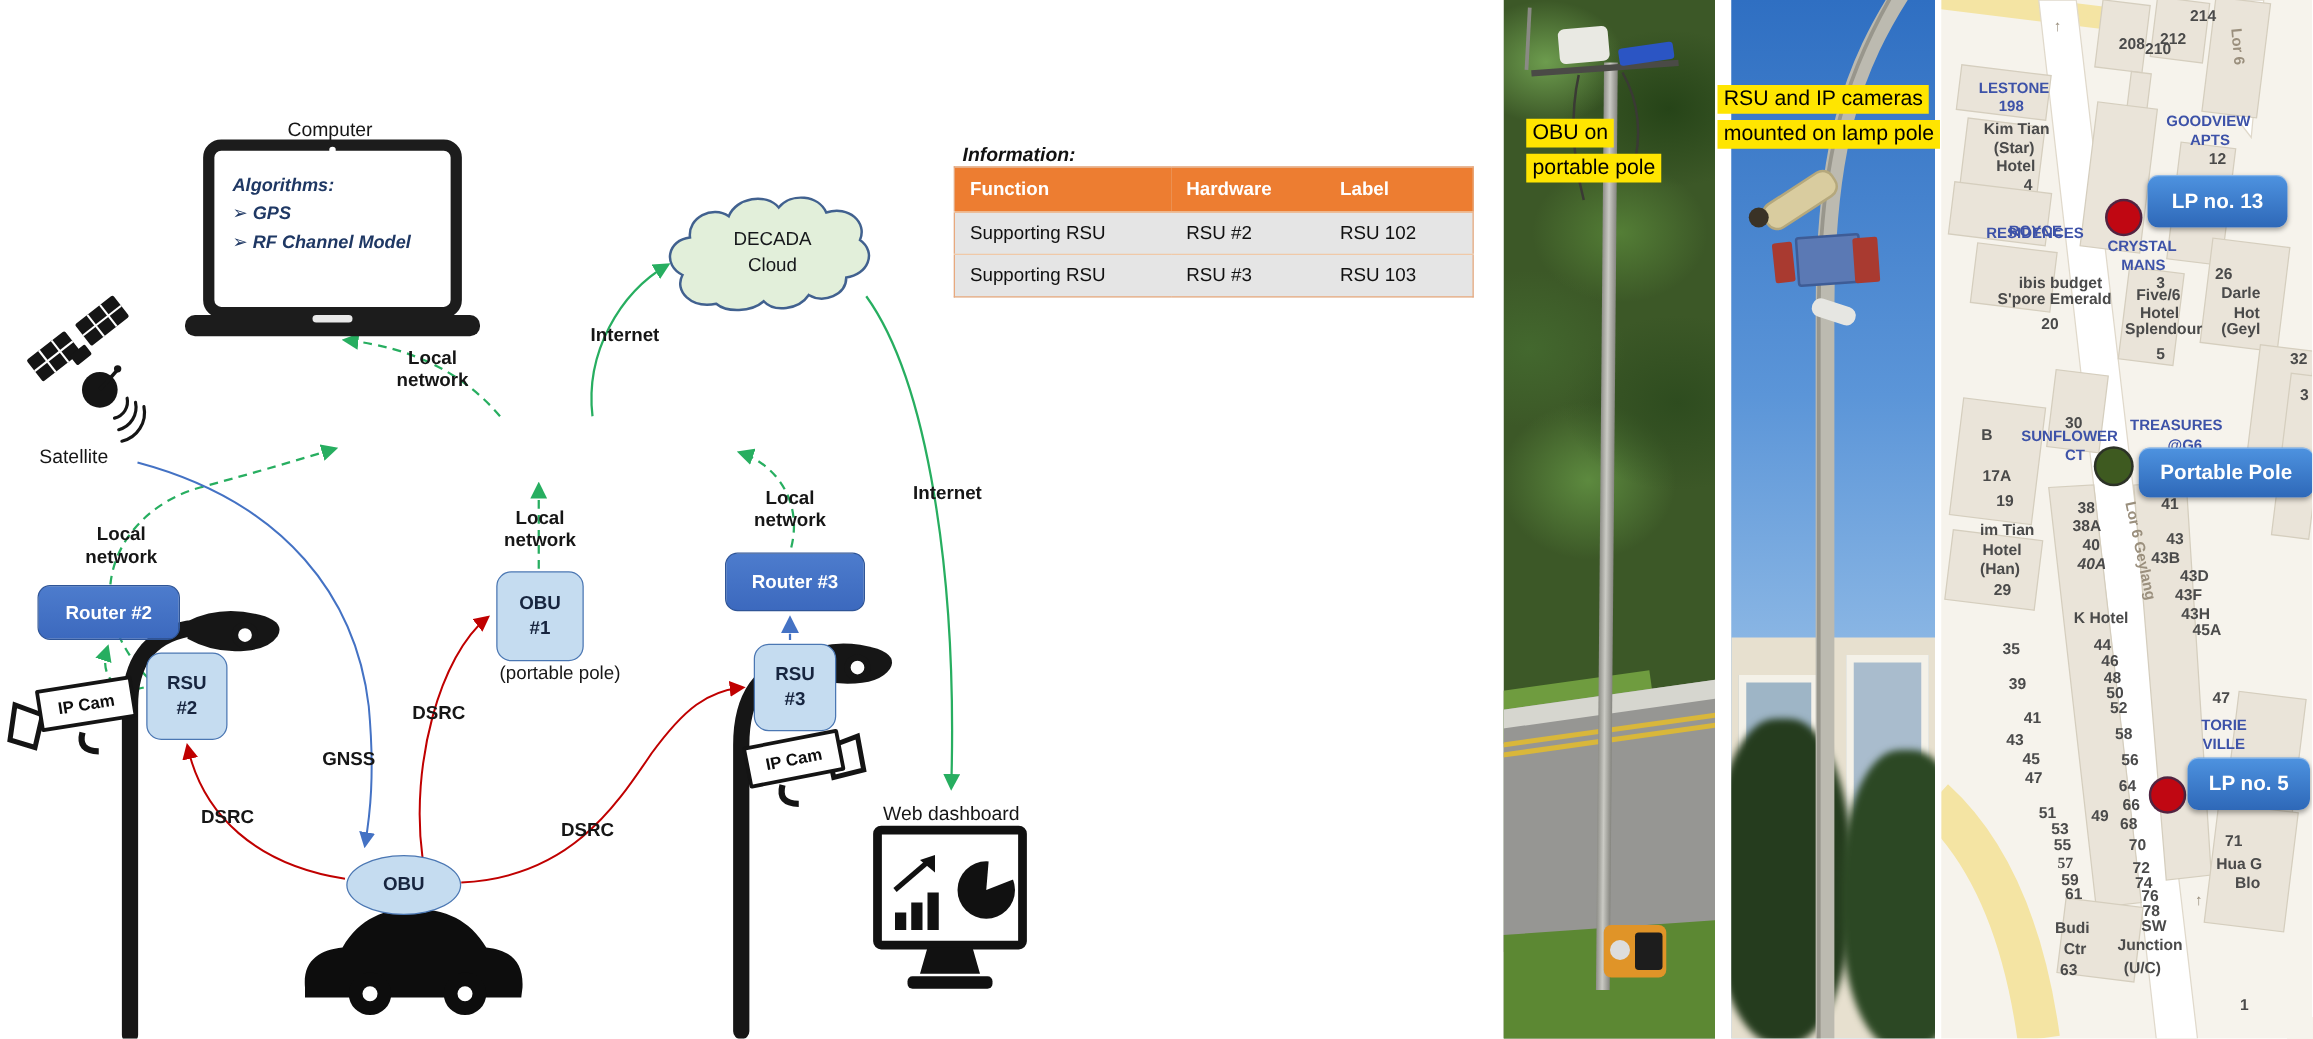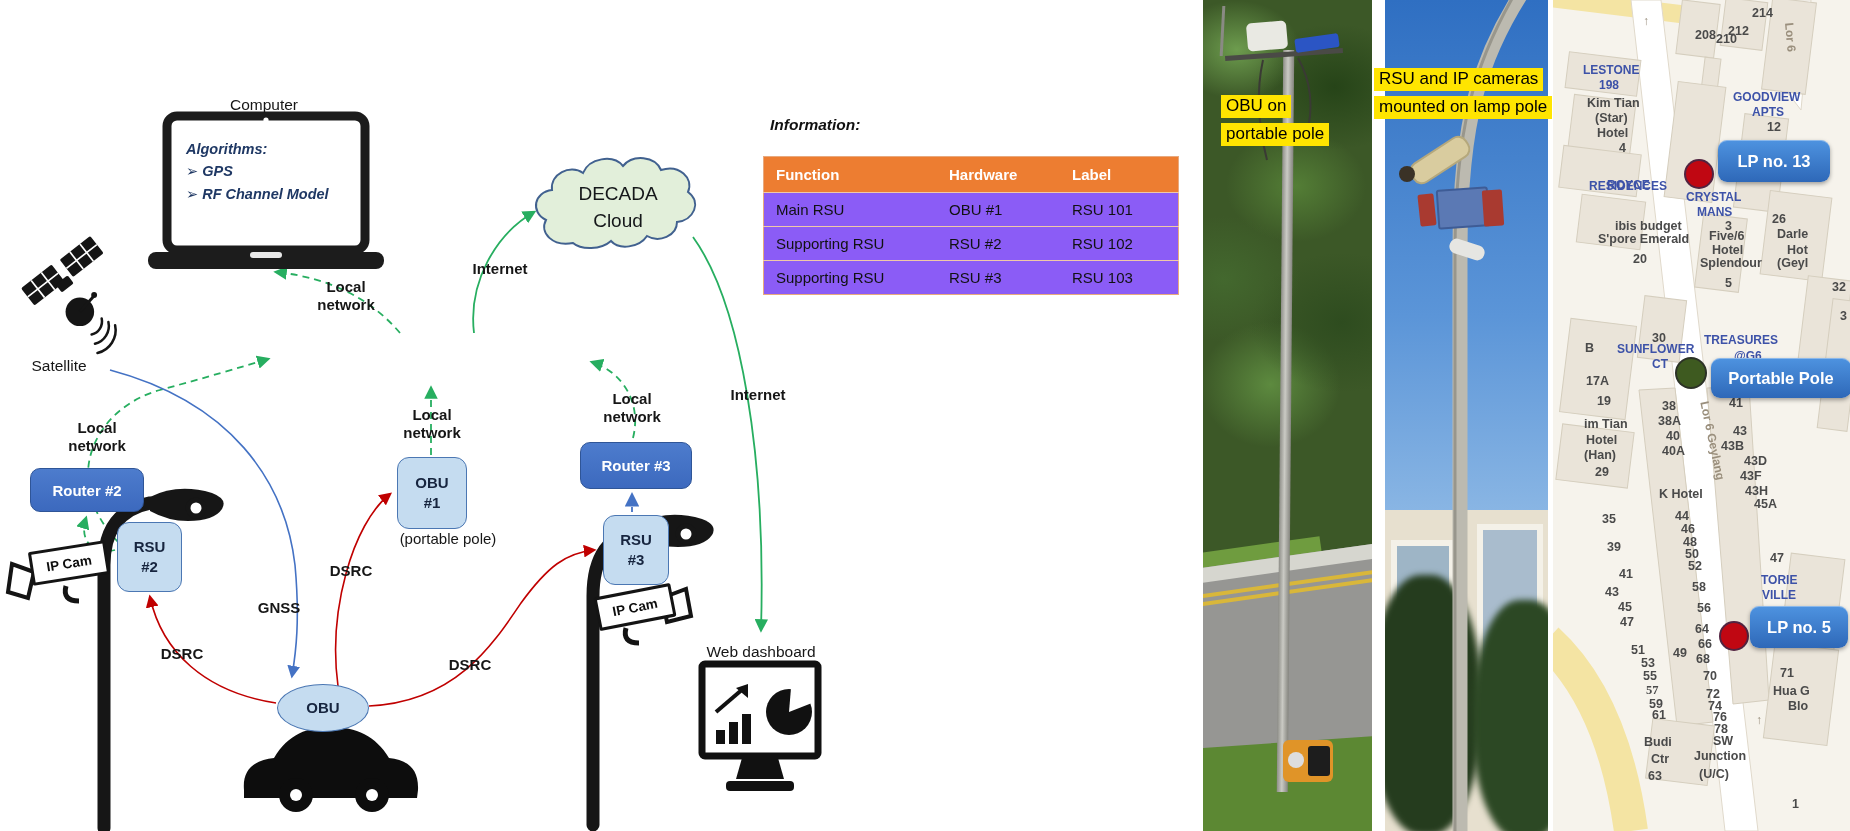--- a/index.html
+++ b/index.html
@@ -16,29 +16,29 @@
   .box-dark{position:absolute;background:linear-gradient(180deg,#4d7ccd,#3c69be);border:1px solid #2f5597;
             border-radius:10px;color:#fff;font-weight:700;font-size:15px;display:flex;align-items:center;
             justify-content:center;text-align:center;}
   .box-light{position:absolute;background:#c5dcf0;border:1.6px solid #4b77b3;border-radius:12px;color:#17253f;
              font-weight:600;font-size:15px;display:flex;flex-direction:column;align-items:center;
              justify-content:center;line-height:1.35;}
   .obu-ellipse{border-radius:50%;flex-direction:row;}
 
   .screen-text{position:absolute;left:186px;top:138px;width:168px;color:#1f3864;font-weight:700;
                font-style:italic;font-size:14.5px;line-height:1.55;}
-  .cloud-text{position:absolute;left:566px;top:181px;width:104px;text-align:center;font-size:19px;
+  .cloud-text{position:absolute;left:566px;top:181px;width:104px;text-align:center;font-size:15px;
               line-height:1.4;color:#15171a;}
 
   .ipcam{position:absolute;background:#fff;border:3px solid #141414;border-radius:2px;color:#0d0d0d;
          font-weight:700;font-size:13.5px;display:flex;align-items:center;justify-content:center;}
 
   
   .info-title{position:absolute;left:770px;top:116px;font-weight:700;font-style:italic;font-size:15.5px;}
-  table.info{position:absolute;left:763px;top:156px;border-collapse:collapse;background:#8b5cf6;
+  table.info{position:absolute;left:763px;top:133px;border-collapse:collapse;background:#e5e5e5;
              border:1px solid #e8a97e;font-size:15px;}
   table.info th{background:#ED7D31;color:#fff;font-weight:700;text-align:left;padding:9px 8px 9px 12px;}
   table.info td{padding:8px 8px 8px 12px;border-top:1px solid #f0c9a8;color:#111;}
 
   
   .photo{position:absolute;top:0;height:831px;overflow:hidden;}
   .photo1{left:1203px;width:169px;background:#3c5827;}
   .photo2{left:1385px;width:163px;background:linear-gradient(180deg,#2f6fc2 0%,#5b95d8 38%,#8ab6e4 62%,#a9c9ec 78%,#b7d2ef 100%);}
   .pcap{position:absolute;background:#ffe500;color:#000;font-size:17px;padding:1px 5px 2px;white-space:nowrap;z-index:6;}
 
@@ -227,25 +227,20 @@
   <div class="info-title">Information:</div>
   <table class="info">
     <thead>
       <tr>
         <th style="width:153px;">Function</th>
         <th style="width:103px;">Hardware</th>
         <th style="width:98px;">Label</th>
       </tr>
     </thead>
     <tbody>
-      <tr>
-        <td>Main RSU</td>
-        <td>OBU #1</td>
-        <td>RSU 101</td>
-      </tr>
       <tr>
         <td>Supporting RSU</td>
         <td>RSU #2</td>
         <td>RSU 102</td>
       </tr>
       <tr>
         <td>Supporting RSU</td>
         <td>RSU #3</td>
         <td>RSU 103</td>
       </tr>
@@ -380,21 +375,21 @@
         <span class="ml b" style="left: 64px; top: 342px;">SUNFLOWER</span>
         <span class="ml b" style="left: 99px; top: 357px;">CT</span>
         <span class="ml b" style="left: 151px; top: 333px;">TREASURES</span>
         <span class="ml b" style="left: 181px; top: 349px;">@G6</span>
         <span class="ml n" style="left: 32px; top: 341px;">B</span>
         <span class="ml n" style="left: 33px; top: 374px;">17A</span>
         <span class="ml n" style="left: 44px; top: 394px;">19</span>
         <span class="ml n" style="left: 109px; top: 399px;">38</span>
         <span class="ml n" style="left: 105px; top: 414px;">38A</span>
         <span class="ml n" style="left: 113px; top: 429px;">40</span>
-        <span class="ml n" style="left: 109px; top: 444px;">40A</span>
+        <span class="ml n" style="left: 109px; top: 444px; font-style: italic;">40A</span>
         <span class="ml n" style="left: 176px; top: 396px;">41</span>
         <span class="ml n" style="left: 180px; top: 424px;">43</span>
         <span class="ml n" style="left: 168px; top: 439px;">43B</span>
         <span class="ml n" style="left: 191px; top: 454px;">43D</span>
         <span class="ml n" style="left: 187px; top: 469px;">43F</span>
         <span class="ml n" style="left: 192px; top: 484px;">43H</span>
         <span class="ml n" style="left: 201px; top: 497px;">45A</span>
         <span class="ml n" style="left: 31px; top: 417px;">im Tian</span>
         <span class="ml n" style="left: 33px; top: 433px;">Hotel</span>
         <span class="ml n" style="left: 31px; top: 448px;">(Han)</span>

